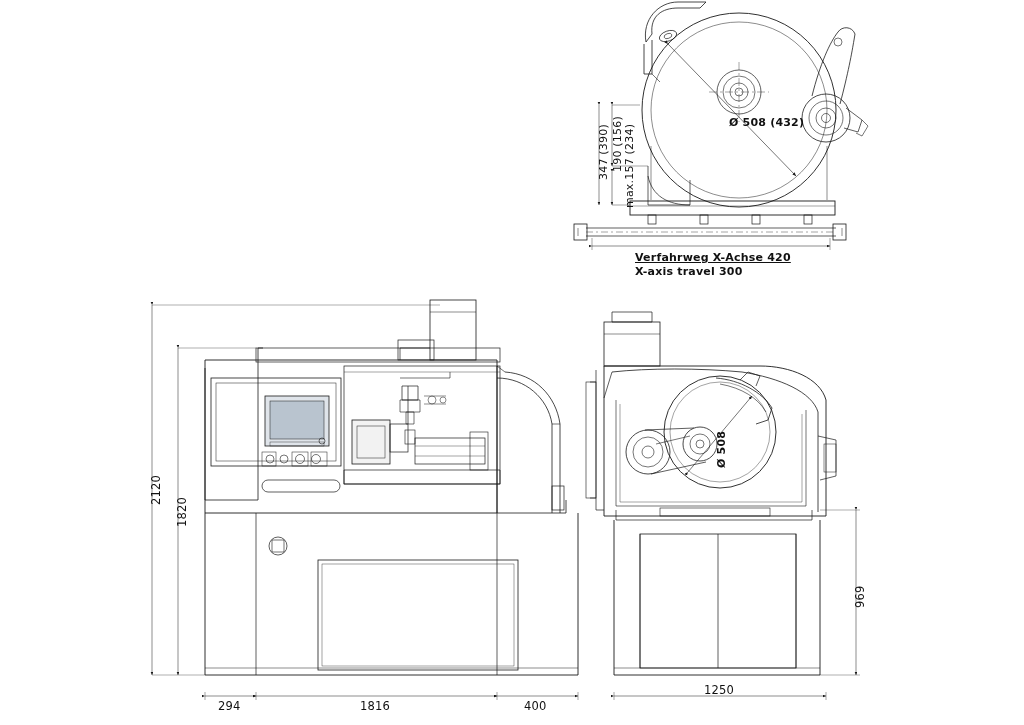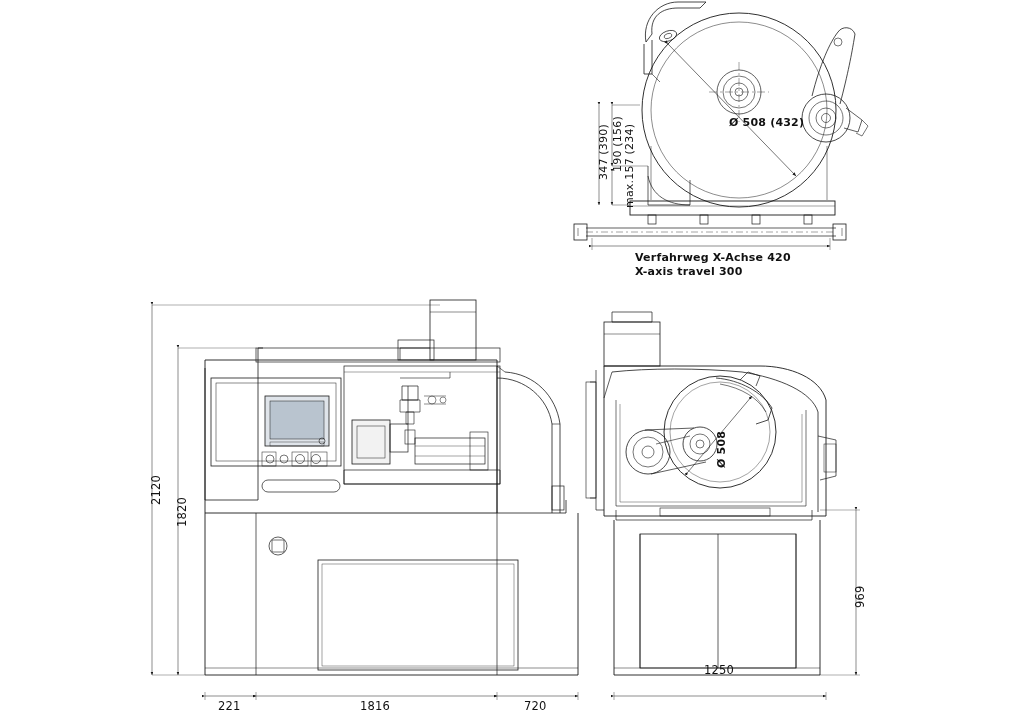--- a/index.html
+++ b/index.html
@@ -265,32 +265,32 @@
   </svg>
 
   <div class="lbl bold" style="left:729px; top:117px;">Ø 508 (432)</div>
 
   <div class="lbl vert" style="left:598px; top:180px;">347 (390)</div>
 
   <div class="lbl vert" style="left:612px; top:172px;">190 (156)</div>
 
   <div class="lbl vert" style="left:624px; top:208px;">max.157 (234)</div>
 
-  <div class="lbl bold" style="left:635px; top:252px;">Verfahrweg X-Achse 420</div>
+  <div class="lbl bold" style="left:635px; top:252px;text-decoration:underline;">Verfahrweg X-Achse 420</div>
   <div class="lbl bold" style="left:635px; top:266px;">X-axis travel 300</div>
 
   <div class="lbl vert dimtext" style="left:150px; top:505px;">2120</div>
 
   <div class="lbl vert dimtext" style="left:176px; top:527px;">1820</div>
 
-  <div class="lbl dimtext" style="left:218px; top:700px;">221</div>
+  <div class="lbl dimtext" style="left:218px; top:700px;">294</div>
 
   <div class="lbl dimtext" style="left:360px; top:700px;">1816</div>
 
-  <div class="lbl dimtext" style="left:524px; top:700px;">720</div>
+  <div class="lbl dimtext" style="left:524px; top:700px;">400</div>
 
   <div class="lbl vert bold" style="left:716px; top:468px;">Ø 508</div>
 
   <div class="lbl vert dimtext" style="left:854px; top:608px;">969</div>
 
-  <div class="lbl dimtext" style="left:704px; top:664px;">1250</div>
+  <div class="lbl dimtext" style="left:704px; top:684px;">1250</div>
 
 </div>
 
 </body></html>

